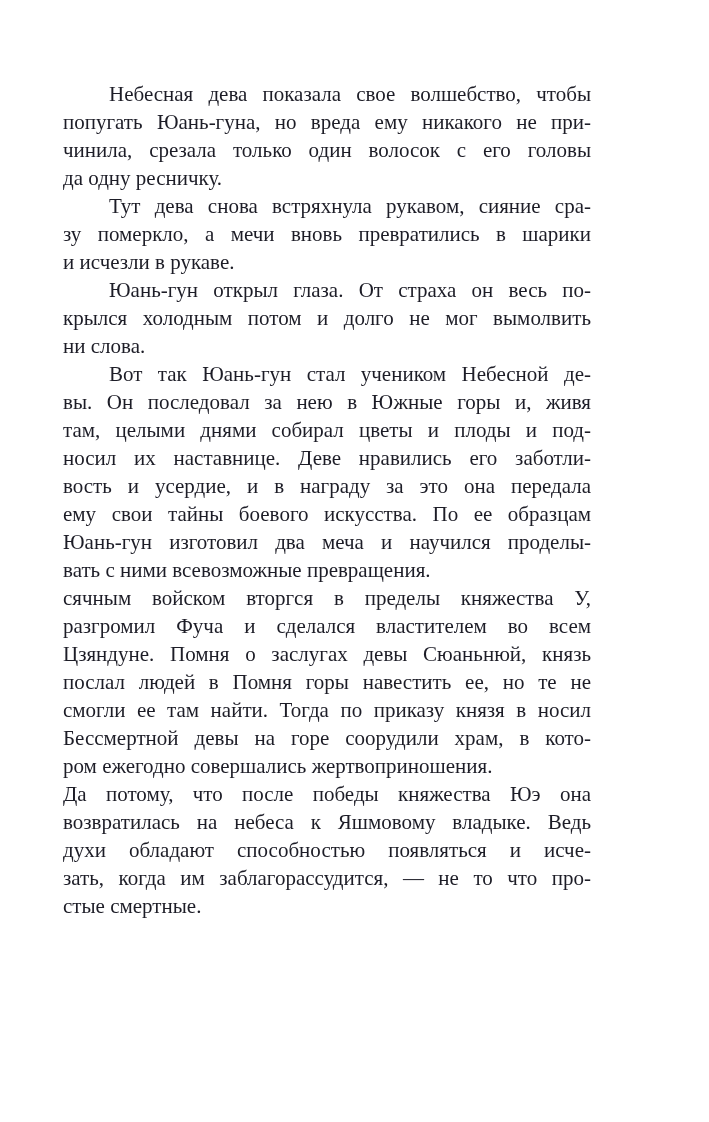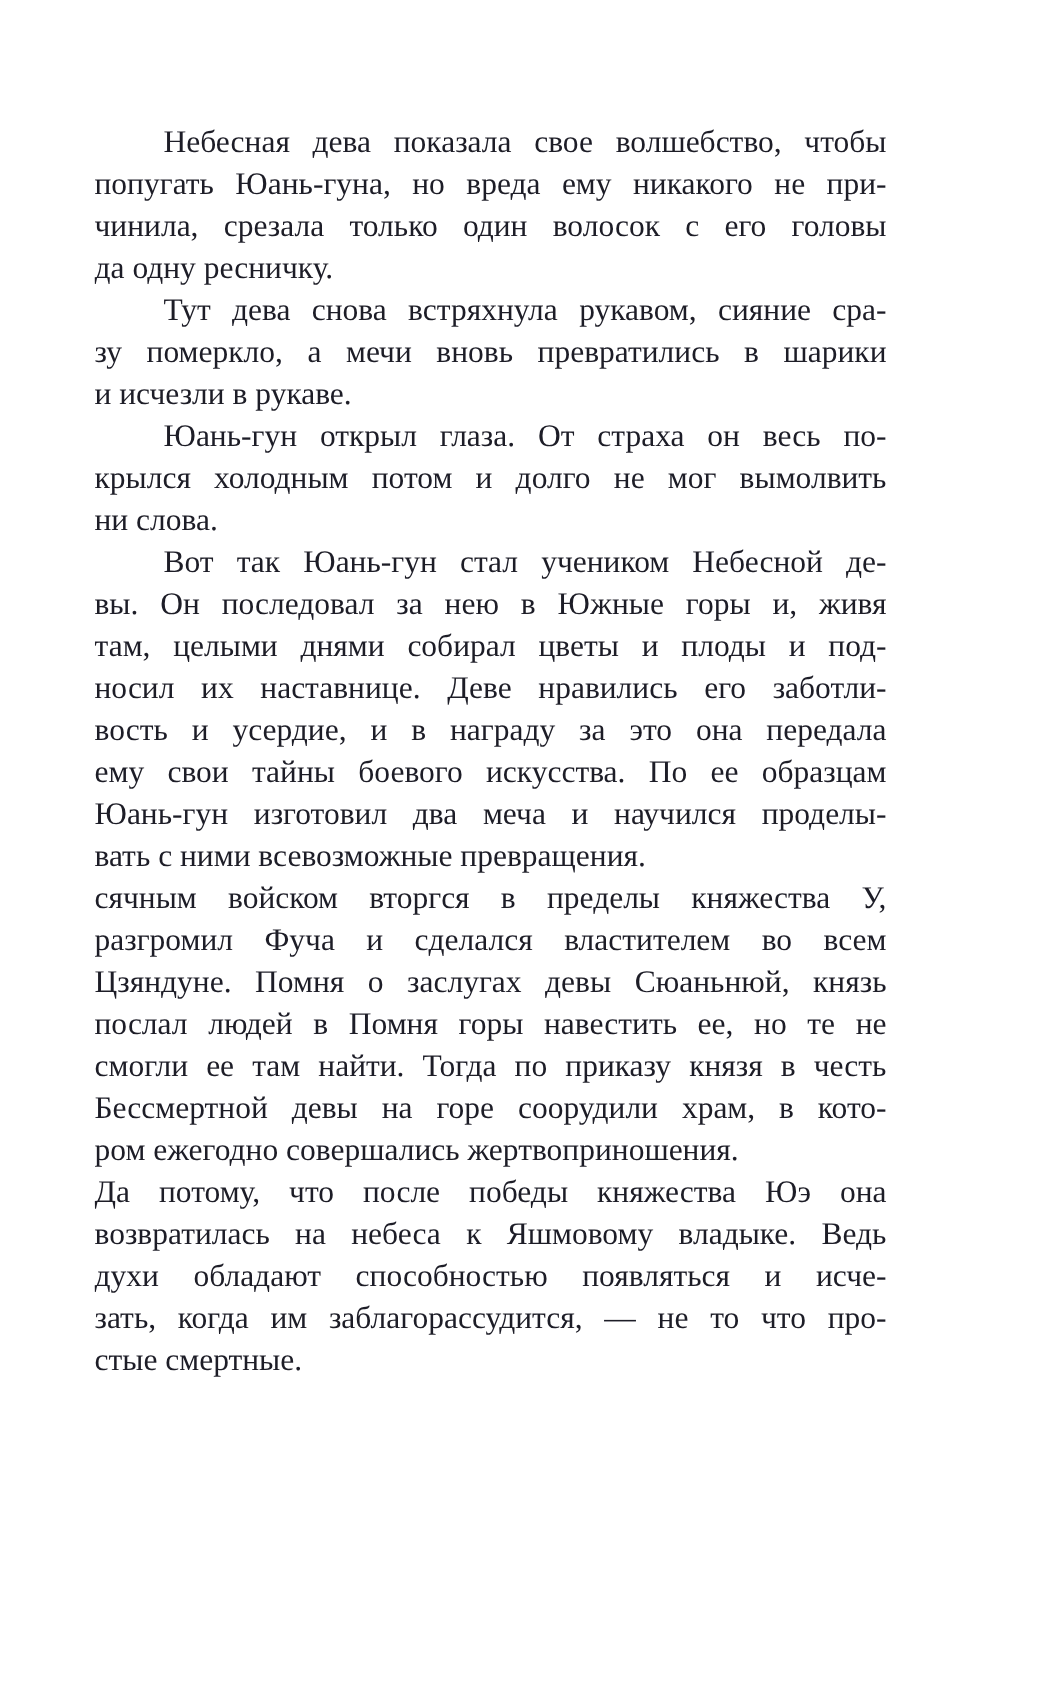--- a/index.html
+++ b/index.html
@@ -81,21 +81,21 @@
         <div class="line">вость и усердие, и в награду за это она передала</div>
         <div class="line">ему свои тайны боевого искусства. По ее образцам</div>
         <div class="line">Юань-гун изготовил два меча и научился проделы-</div>
         <div class="line last">вать с ними всевозможные превращения.</div>
       </div>
       <div class="paragraph">
         <div class="line">сячным войском вторгся в пределы княжества У,</div>
         <div class="line">разгромил Фуча и сделался властителем во всем</div>
         <div class="line">Цзяндуне. Помня о заслугах девы Сюаньнюй, князь</div>
         <div class="line">послал людей в Помня горы навестить ее, но те не</div>
-        <div class="line">смогли ее там найти. Тогда по приказу князя в честь</div>
+        <div class="line">смогли ее там найти. Тогда по приказу князя в носил</div>
         <div class="line">Бессмертной девы на горе соорудили храм, в кото-</div>
         <div class="line last">ром ежегодно совершались жертвоприношения.</div>
       </div>
       <div class="paragraph">
         <div class="line">Да потому, что после победы княжества Юэ она</div>
         <div class="line">возвратилась на небеса к Яшмовому владыке. Ведь</div>
         <div class="line">духи обладают способностью появляться и исче-</div>
         <div class="line">зать, когда им заблагорассудится, — не то что про-</div>
         <div class="line last">стые смертные.</div>
       </div>

